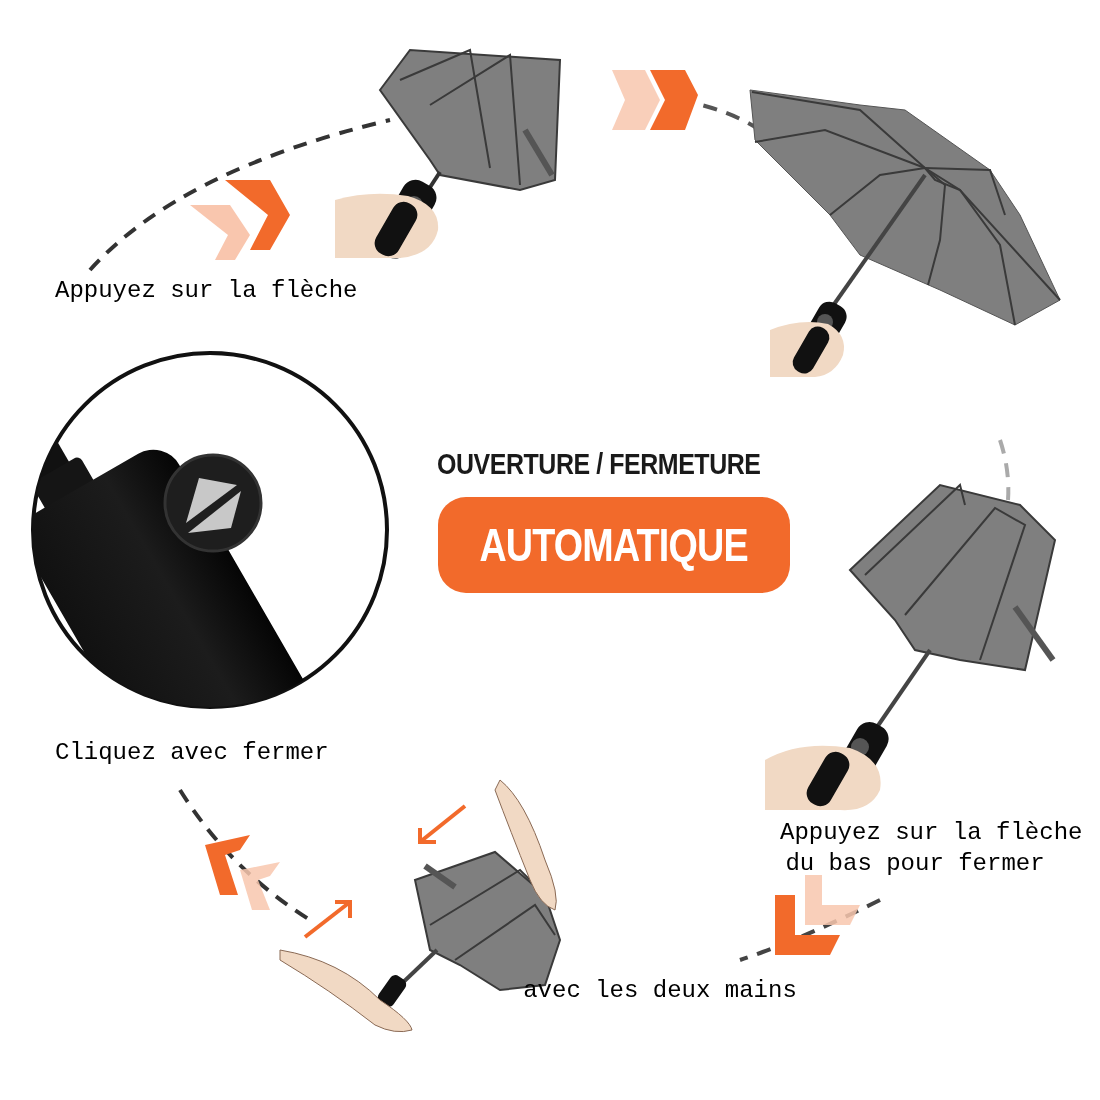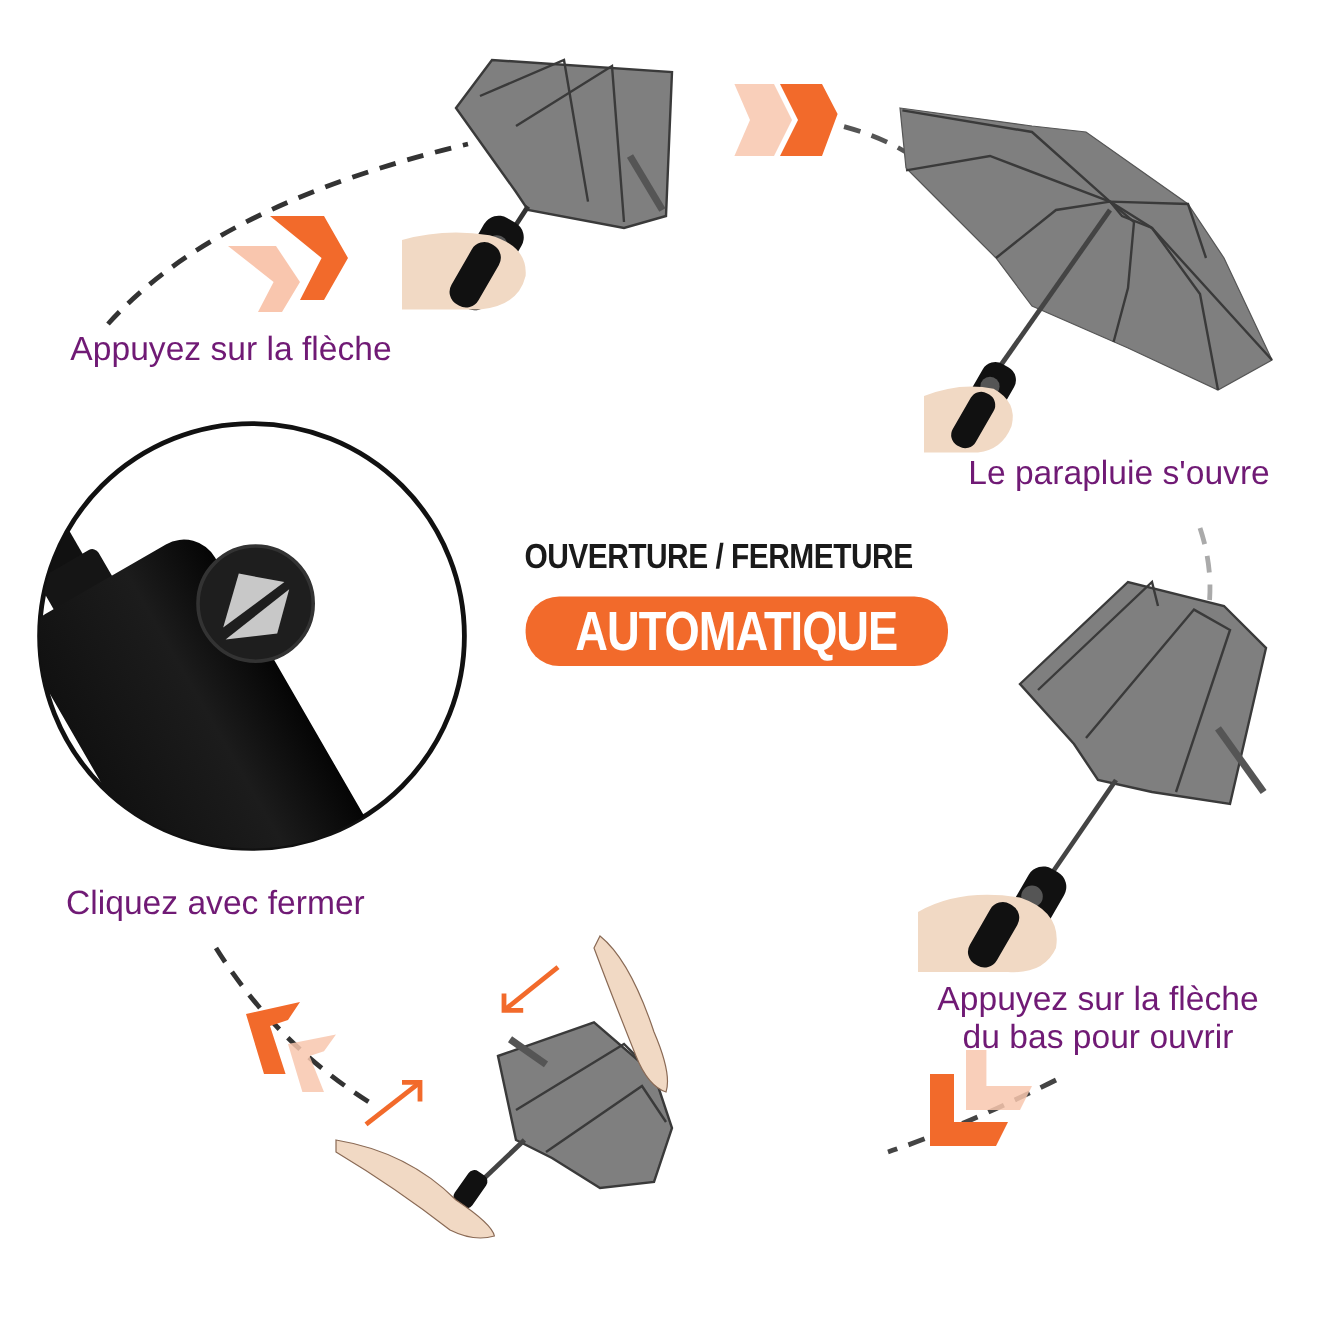--- a/index.html
+++ b/index.html
@@ -1,20 +1,20 @@
 <!DOCTYPE html>
 <html><head>
 <meta charset="utf-8">
 <style>
   html, body { margin: 0; padding: 0; background: #ffffff; }
   body { width: 1100px; height: 1100px; position: relative; overflow: hidden; font-family: "Liberation Sans", sans-serif; }
   .layer { position: absolute; left: 0; top: 0; width: 1100px; height: 1100px; }
-  .caption { position: absolute; color: #701a75; font-size: 28px; line-height: 31px; text-align: center; white-space: nowrap; font-family: Liberation Sans, sans-serif; }
+  .caption { position: absolute; color: #000000; font-size: 24px; line-height: 31px; text-align: center; white-space: nowrap; font-family: Liberation Mono, monospace; }
   .headline { position: absolute; left: 437px; top: 448px; width: 360px; text-align: left; font-family: "Liberation Sans", sans-serif; font-weight: 900; font-size: 29px; letter-spacing: -0.5px; color: #1a1a1a; transform: scaleX(0.86); transform-origin: left center; white-space: nowrap; }
-  .banner { position: absolute; left: 438px; top: 497px; width: 352px; height: 58px; background: #f26a2b; display: flex; align-items: center; justify-content: center; border-radius: 28px; }
+  .banner { position: absolute; left: 438px; top: 497px; width: 352px; height: 96px; background: #f26a2b; display: flex; align-items: center; justify-content: center; border-radius: 28px; }
   .banner span { color: #ffffff; font-family: "Liberation Sans", sans-serif; font-weight: 900; font-size: 46px; letter-spacing: -1px; transform: scaleX(0.82); white-space: nowrap; }
 </style>
 </head>
 <body>
 
 <svg class="layer" viewBox="0 0 1100 1100">
   <g fill="none" stroke-width="4" stroke-dasharray="14 10" stroke-linecap="butt">
     <path d="M 90 270 Q 180 170 390 120" stroke="#333"></path>
     <path d="M 680 100 Q 730 110 760 130" stroke="#555"></path>
     <path d="M 1000 440 Q 1010 470 1008 500" stroke="#aaa"></path>
@@ -143,26 +143,26 @@
 <div class="headline">OUVERTURE / FERMETURE</div>
 <div class="banner">
   <span>AUTOMATIQUE</span>
 </div>
 
 <div class="caption" style="left:55px; top:275px; width:275px;">
   <div>Appuyez sur la flèche</div>
 </div>
 
 <div class="caption" style="left:800px; top:378px; width:265px;">
-  <div>Le parapluie s'ouvre</div>
 </div>
 
 <div class="caption" style="left:780px; top:817px; width:270px;">
   <div>Appuyez sur la flèche</div>
-  <div>du bas pour ouvrir</div>
+  <div>du bas pour fermer</div>
 </div>
 
 <div class="caption" style="left:515px; top:975px; width:290px;">
+  <div>avec les deux mains</div>
 </div>
 
 <div class="caption" style="left:55px; top:737px; width:245px;">
   <div>Cliquez avec fermer</div>
 </div>
 
 </body></html>

